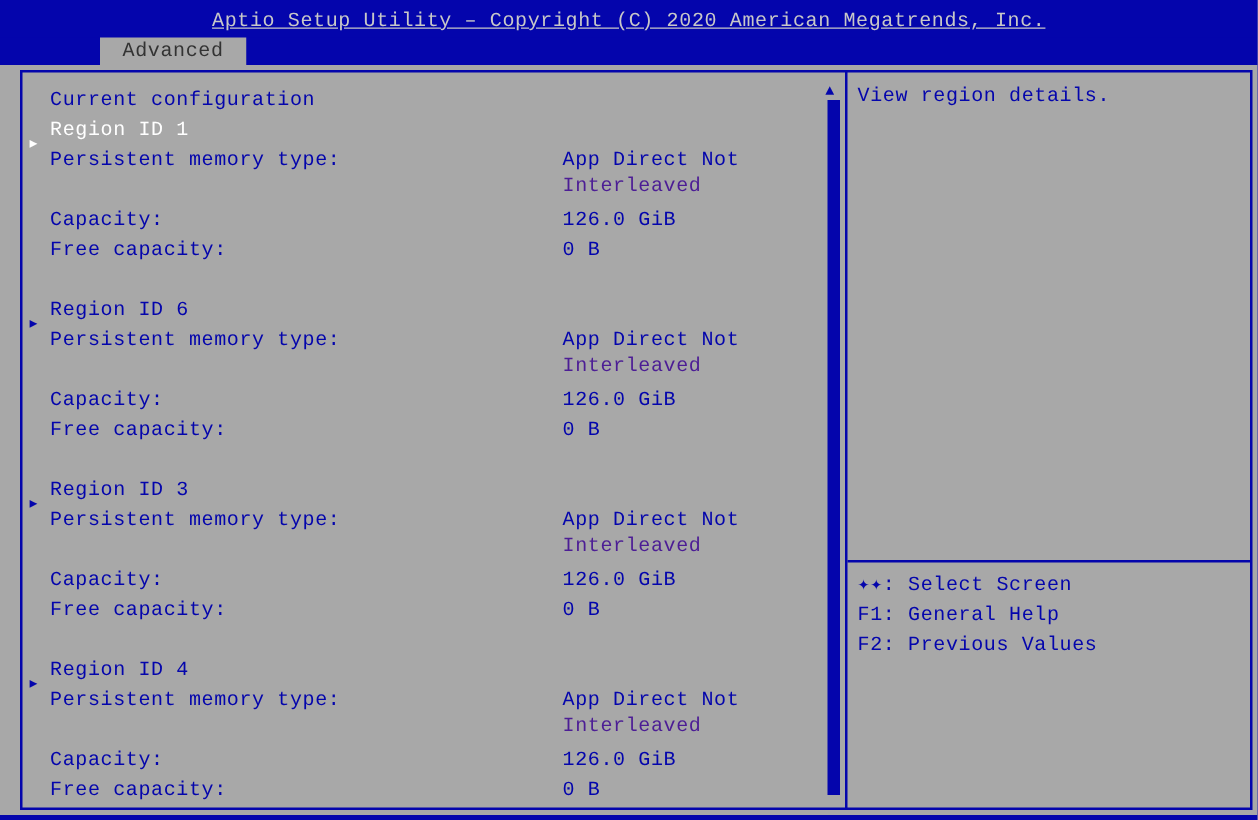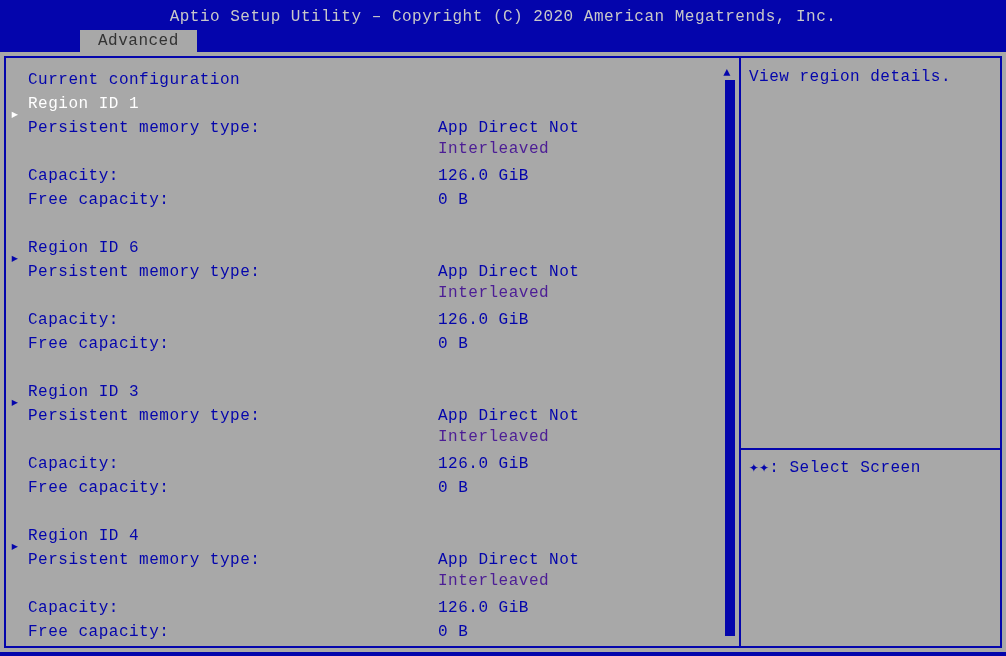--- a/index.html
+++ b/index.html
@@ -12,20 +12,21 @@
       height: 656px;
       overflow: hidden;
       letter-spacing: 0.5px;
     }
     .header {
       background: #0405ac;
       color: #c8c8c8;
       text-align: center;
       padding: 8px 0 4px 0;
       font-size: 16px;
+      text-decoration: underline;
     }
     .tab-bar {
       background: #0405ac;
       display: flex;
       padding-left: 80px;
       align-items: center;
     }
     .tab {
       background: #a8a8a8;
       color: #333;
@@ -38,23 +39,24 @@
       height: 600px;
       padding: 4px;
     }
     .left-panel {
       flex: 1;
       border: 2px solid #0405ac;
       border-right: none;
       padding: 10px 21px 10px 4px;
       position: relative;
       overflow: hidden;
+      margin-left: 12px;
     }
     .right-panel {
-      width: 263px;
+      width: 326px;
       border: 2px solid #0405ac;
       padding: 10px 8px;
       display: flex;
       flex-direction: column;
     }
     .scrollbar {
       position: absolute;
       right: 4px;
       top: 10px;
       bottom: 10px;
@@ -237,15 +239,17 @@
     </div>
   </div>
 
   <div class="right-panel">
     <div class="help-top">
       <span>View region details.</span>
     </div>
     <div class="help-divider"></div>
     <div class="help-keys">
       <div class="help-line">✦✦: Select Screen</div>
+      <div class="help-line">F1: General Help</div>
+      <div class="help-line">F2: Previous Values</div>
     </div>
   </div>
 </div>
 
 </body></html>

